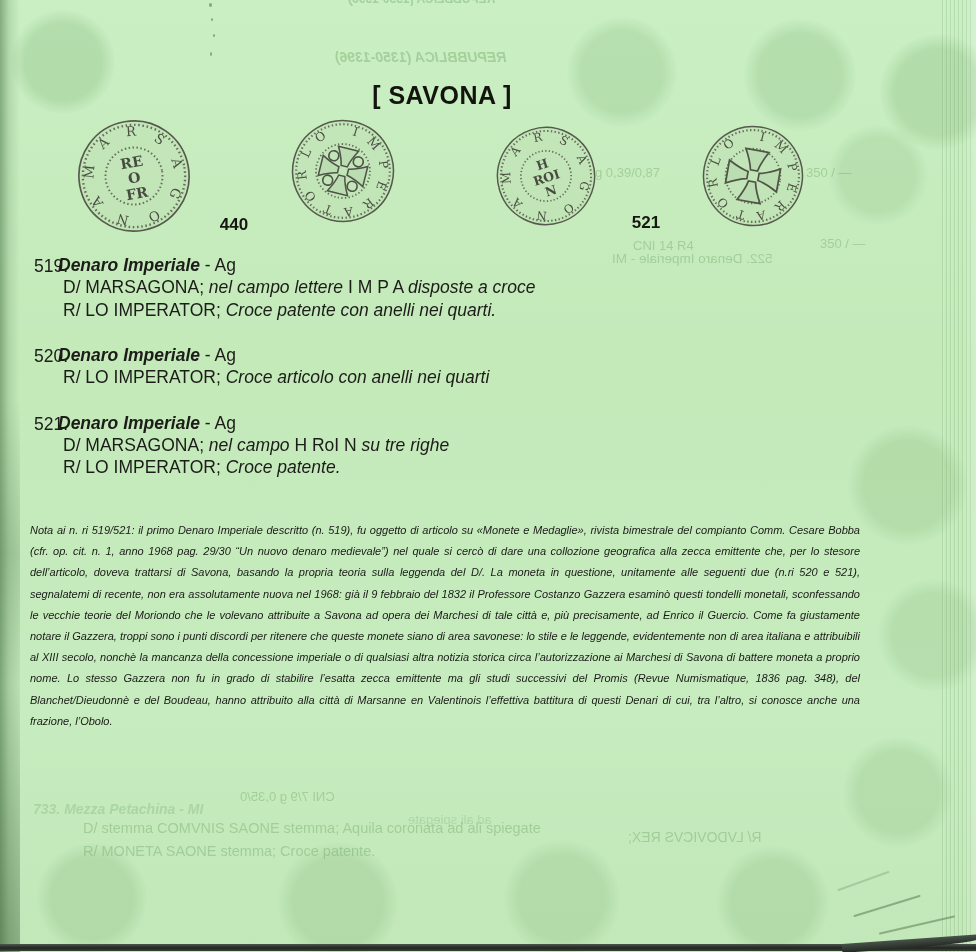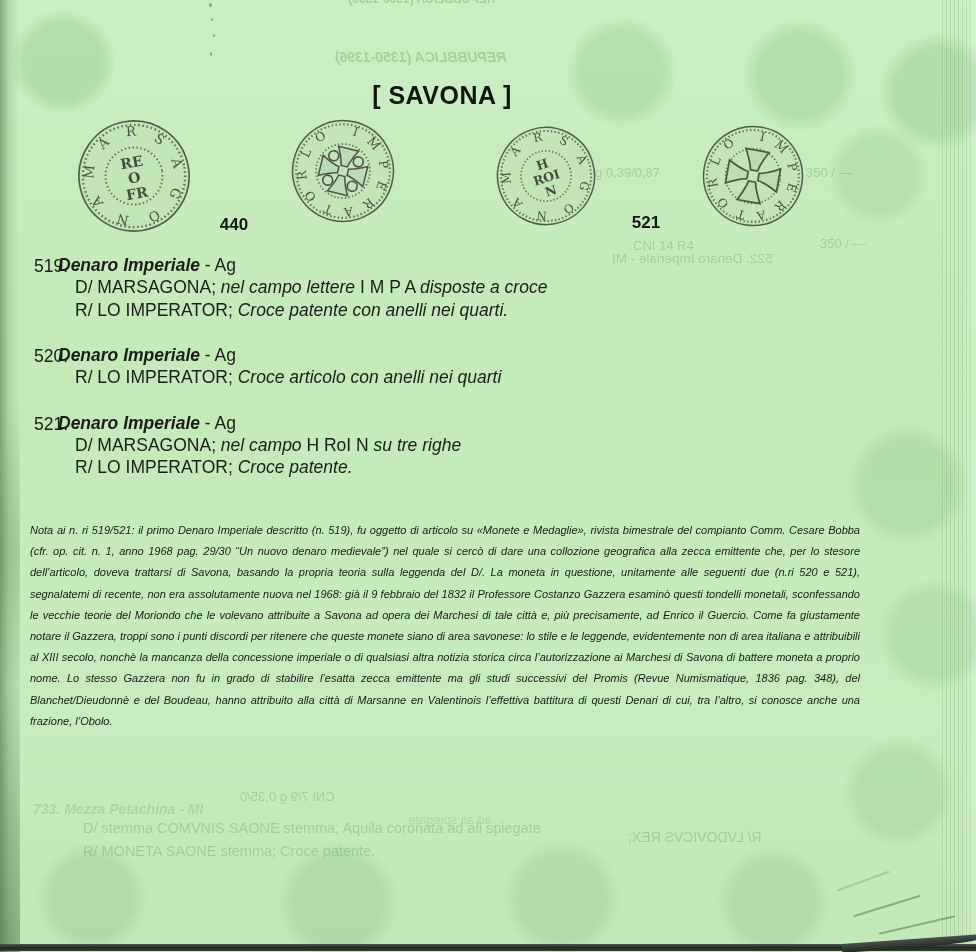--- a/index.html
+++ b/index.html
@@ -44,21 +44,21 @@
   .c-field{font-family:"DejaVu Serif",serif;font-weight:bold;fill:#3a3a32;text-anchor:middle;font-size:14.5px;}
   .c-arm{fill:rgba(80,80,60,.06);stroke:#44443b;stroke-width:1.7;}
   .c-annulet{fill:none;stroke:#44443b;stroke-width:1.9;}
   .caption{position:absolute;width:60px;text-align:center;font-size:17px;font-weight:bold;color:#171712;}
   
   .entries{position:absolute;left:34px;top:254px;width:700px;color:#1c1c19;}
   .entry{position:relative;margin-bottom:22.8px;font-size:17.5px;line-height:22.4px;}
   .e-num{position:absolute;left:0;top:1px;}
   .e-title{margin-left:24px;}
   .e-name{font-weight:bold;font-style:italic;}
-  .e-line{margin-left:41px;}
+  .e-line{margin-left:29px;}
   .it{font-style:italic;}
   
   .note{position:absolute;left:30px;top:520px;width:830px;margin:0;
     font-size:11px;font-style:italic;line-height:21.2px;text-align:justify;color:#1a1a17;}
 </style>
 </head>
 <body>
 
 <div class="page">
 

